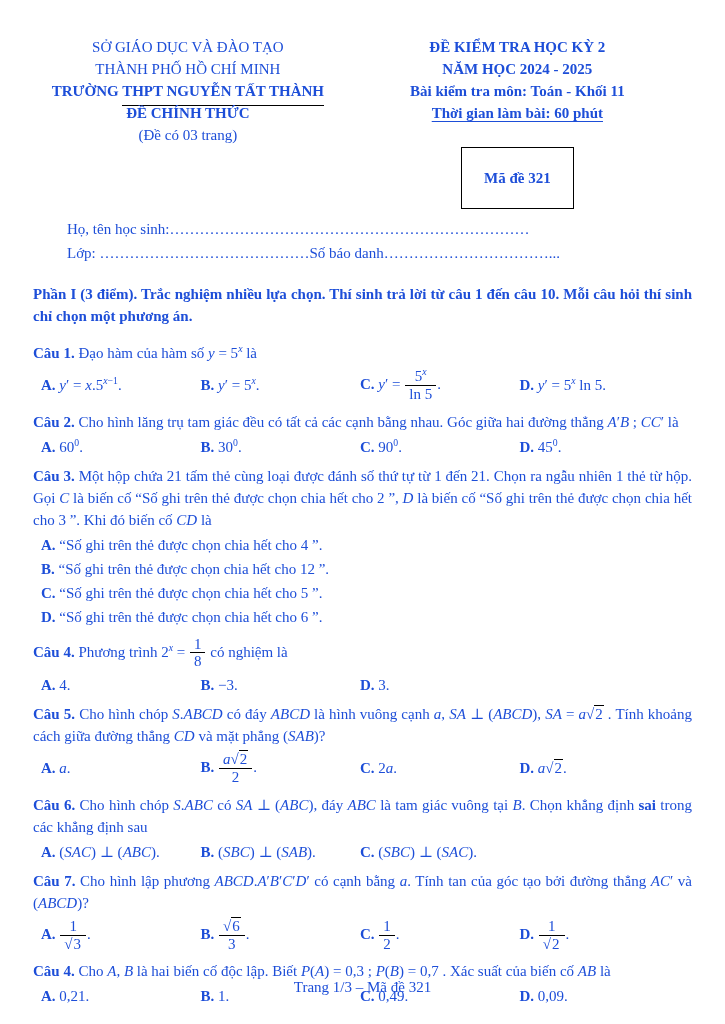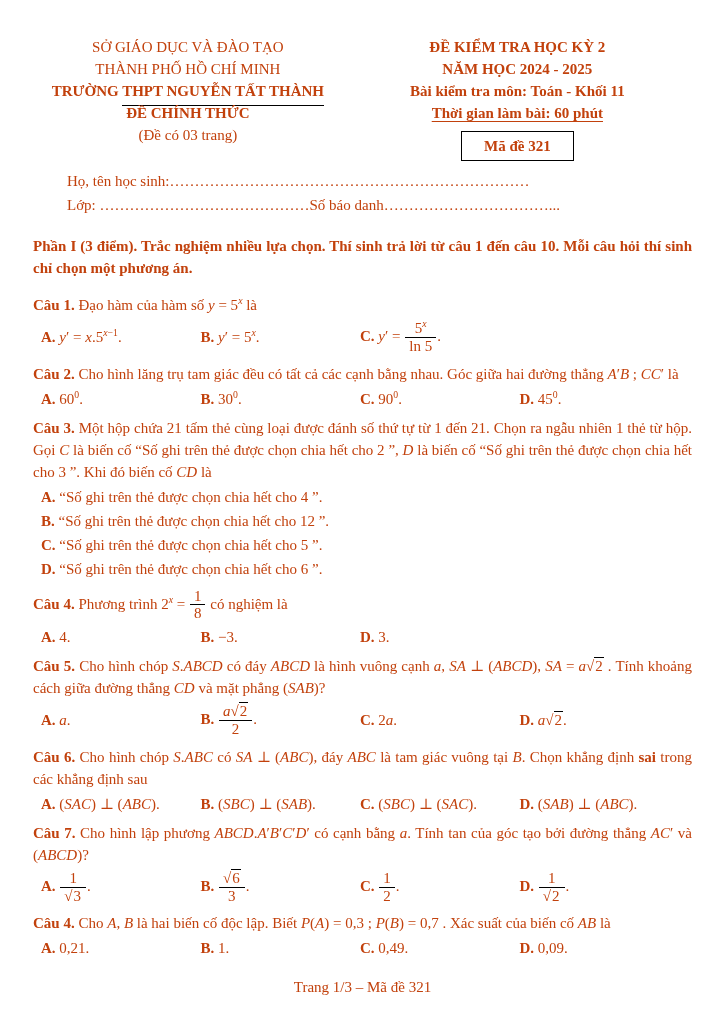--- a/index.html
+++ b/index.html
@@ -7,36 +7,36 @@
     position:relative;
     width:725px;height:1024px;
     margin:0 auto;
     background:#ffffff;
     box-sizing:border-box;
     padding:36px 33px 0 33px;
     overflow:hidden;
     font-family:"Liberation Serif","DejaVu Serif",serif;
     font-size:15px;
     line-height:22px;
-    color:#c2410c;
+    color:#1d4ed8;
   }
   
   .header{display:flex;}
   .h-left{width:47%;text-align:center;}
   .h-right{width:53%;text-align:center;}
   .h-line{white-space:nowrap;}
   .bold{font-weight:bold;}
   .school-mid{border-bottom:1.4px solid #000;padding-bottom:6px;}
   .dur-underline{text-decoration:underline;text-underline-offset:3px;}
   .exam-code-box{
     display:inline-block;
     border:1.6px solid #000;
-    padding:3px 22px;
+    padding:19px 22px;
     font-weight:bold;
-    margin-top:7px;
+    margin-top:23px;
   }
   
   .student{margin-top:8px;padding-left:34px;line-height:24px;}
   
   .part-heading{margin-top:18px;font-weight:bold;text-align:justify;}
   
   .question{margin-top:7px;}
   .stem{margin:0;text-align:justify;}
   .opts{margin-top:3px;}
   .opts.row4{
@@ -95,20 +95,21 @@
   <p class="part-heading">Phần I (3 điểm). Trắc nghiệm nhiều lựa chọn. Thí sinh trả lời từ câu 1 đến câu 10. Mỗi câu hỏi thí sinh chỉ chọn một phương án.</p>
 
   <div>
 
     <div class="question">
       <p class="stem"><b>Câu 1.</b> Đạo hàm của hàm số <i>y</i> = 5<sup><i>x</i></sup> là</p>
       <div class="opts row4">
         <span class="opt"><b>A.</b> <i>y</i>′ = <i>x</i>.5<sup><i>x</i>−1</sup>.</span>
         <span class="opt"><b>B.</b> <i>y</i>′ = 5<sup><i>x</i></sup>.</span>
         <span class="opt"><b>C.</b> <i>y</i>′ = <span class="frac"><span class="n">5<sup><i>x</i></sup></span><span class="d">ln 5</span></span>.</span>
+        <span class="opt"><b>D.</b> <i>y</i>′ = 5<sup><i>x</i></sup> ln 5.</span>
       </div>
     </div>
 
     <div class="question">
       <p class="stem"><b>Câu 2.</b> Cho hình lăng trụ tam giác đều có tất cả các cạnh bằng nhau. Góc giữa hai đường thẳng <i>A</i>′<i>B</i> ; <i>CC</i>′ là</p>
       <div class="opts row4">
         <span class="opt"><b>A.</b> 60<sup>0</sup>.</span>
         <span class="opt"><b>B.</b> 30<sup>0</sup>.</span>
         <span class="opt"><b>C.</b> 90<sup>0</sup>.</span>
         <span class="opt"><b>D.</b> 45<sup>0</sup>.</span>
@@ -143,21 +144,20 @@
         <span class="opt"><b>D.</b> <i>a</i><span class="sqrt">√<span class="rad">2</span></span>.</span>
       </div>
     </div>
 
     <div class="question">
       <p class="stem"><b>Câu 6.</b> Cho hình chóp <i>S</i>.<i>ABC</i> có <i>SA</i> ⊥ (<i>ABC</i>), đáy <i>ABC</i> là tam giác vuông tại <i>B</i>. Chọn khẳng định <b>sai</b> trong các khẳng định sau</p>
       <div class="opts row4">
         <span class="opt"><b>A.</b> (<i>SAC</i>) ⊥ (<i>ABC</i>).</span>
         <span class="opt"><b>B.</b> (<i>SBC</i>) ⊥ (<i>SAB</i>).</span>
         <span class="opt"><b>C.</b> (<i>SBC</i>) ⊥ (<i>SAC</i>).</span>
-        <span class="opt"><b>D.</b> (<i>SAB</i>) ⊥ (<i>ABC</i>).</span>
       </div>
     </div>
 
     <div class="question">
       <p class="stem"><b>Câu 7.</b> Cho hình lập phương <i>ABCD</i>.<i>A</i>′<i>B</i>′<i>C</i>′<i>D</i>′ có cạnh bằng <i>a</i>. Tính tan của góc tạo bởi đường thẳng <i>AC</i>′ và (<i>ABCD</i>)?</p>
       <div class="opts row4">
         <span class="opt"><b>A.</b> <span class="frac"><span class="n">1</span><span class="d"><span class="sqrt">√<span class="rad">3</span></span></span></span>.</span>
         <span class="opt"><b>B.</b> <span class="frac"><span class="n"><span class="sqrt">√<span class="rad">6</span></span></span><span class="d">3</span></span>.</span>
         <span class="opt"><b>C.</b> <span class="frac"><span class="n">1</span><span class="d">2</span></span>.</span>
         <span class="opt"><b>D.</b> <span class="frac"><span class="n">1</span><span class="d"><span class="sqrt">√<span class="rad">2</span></span></span></span>.</span>

